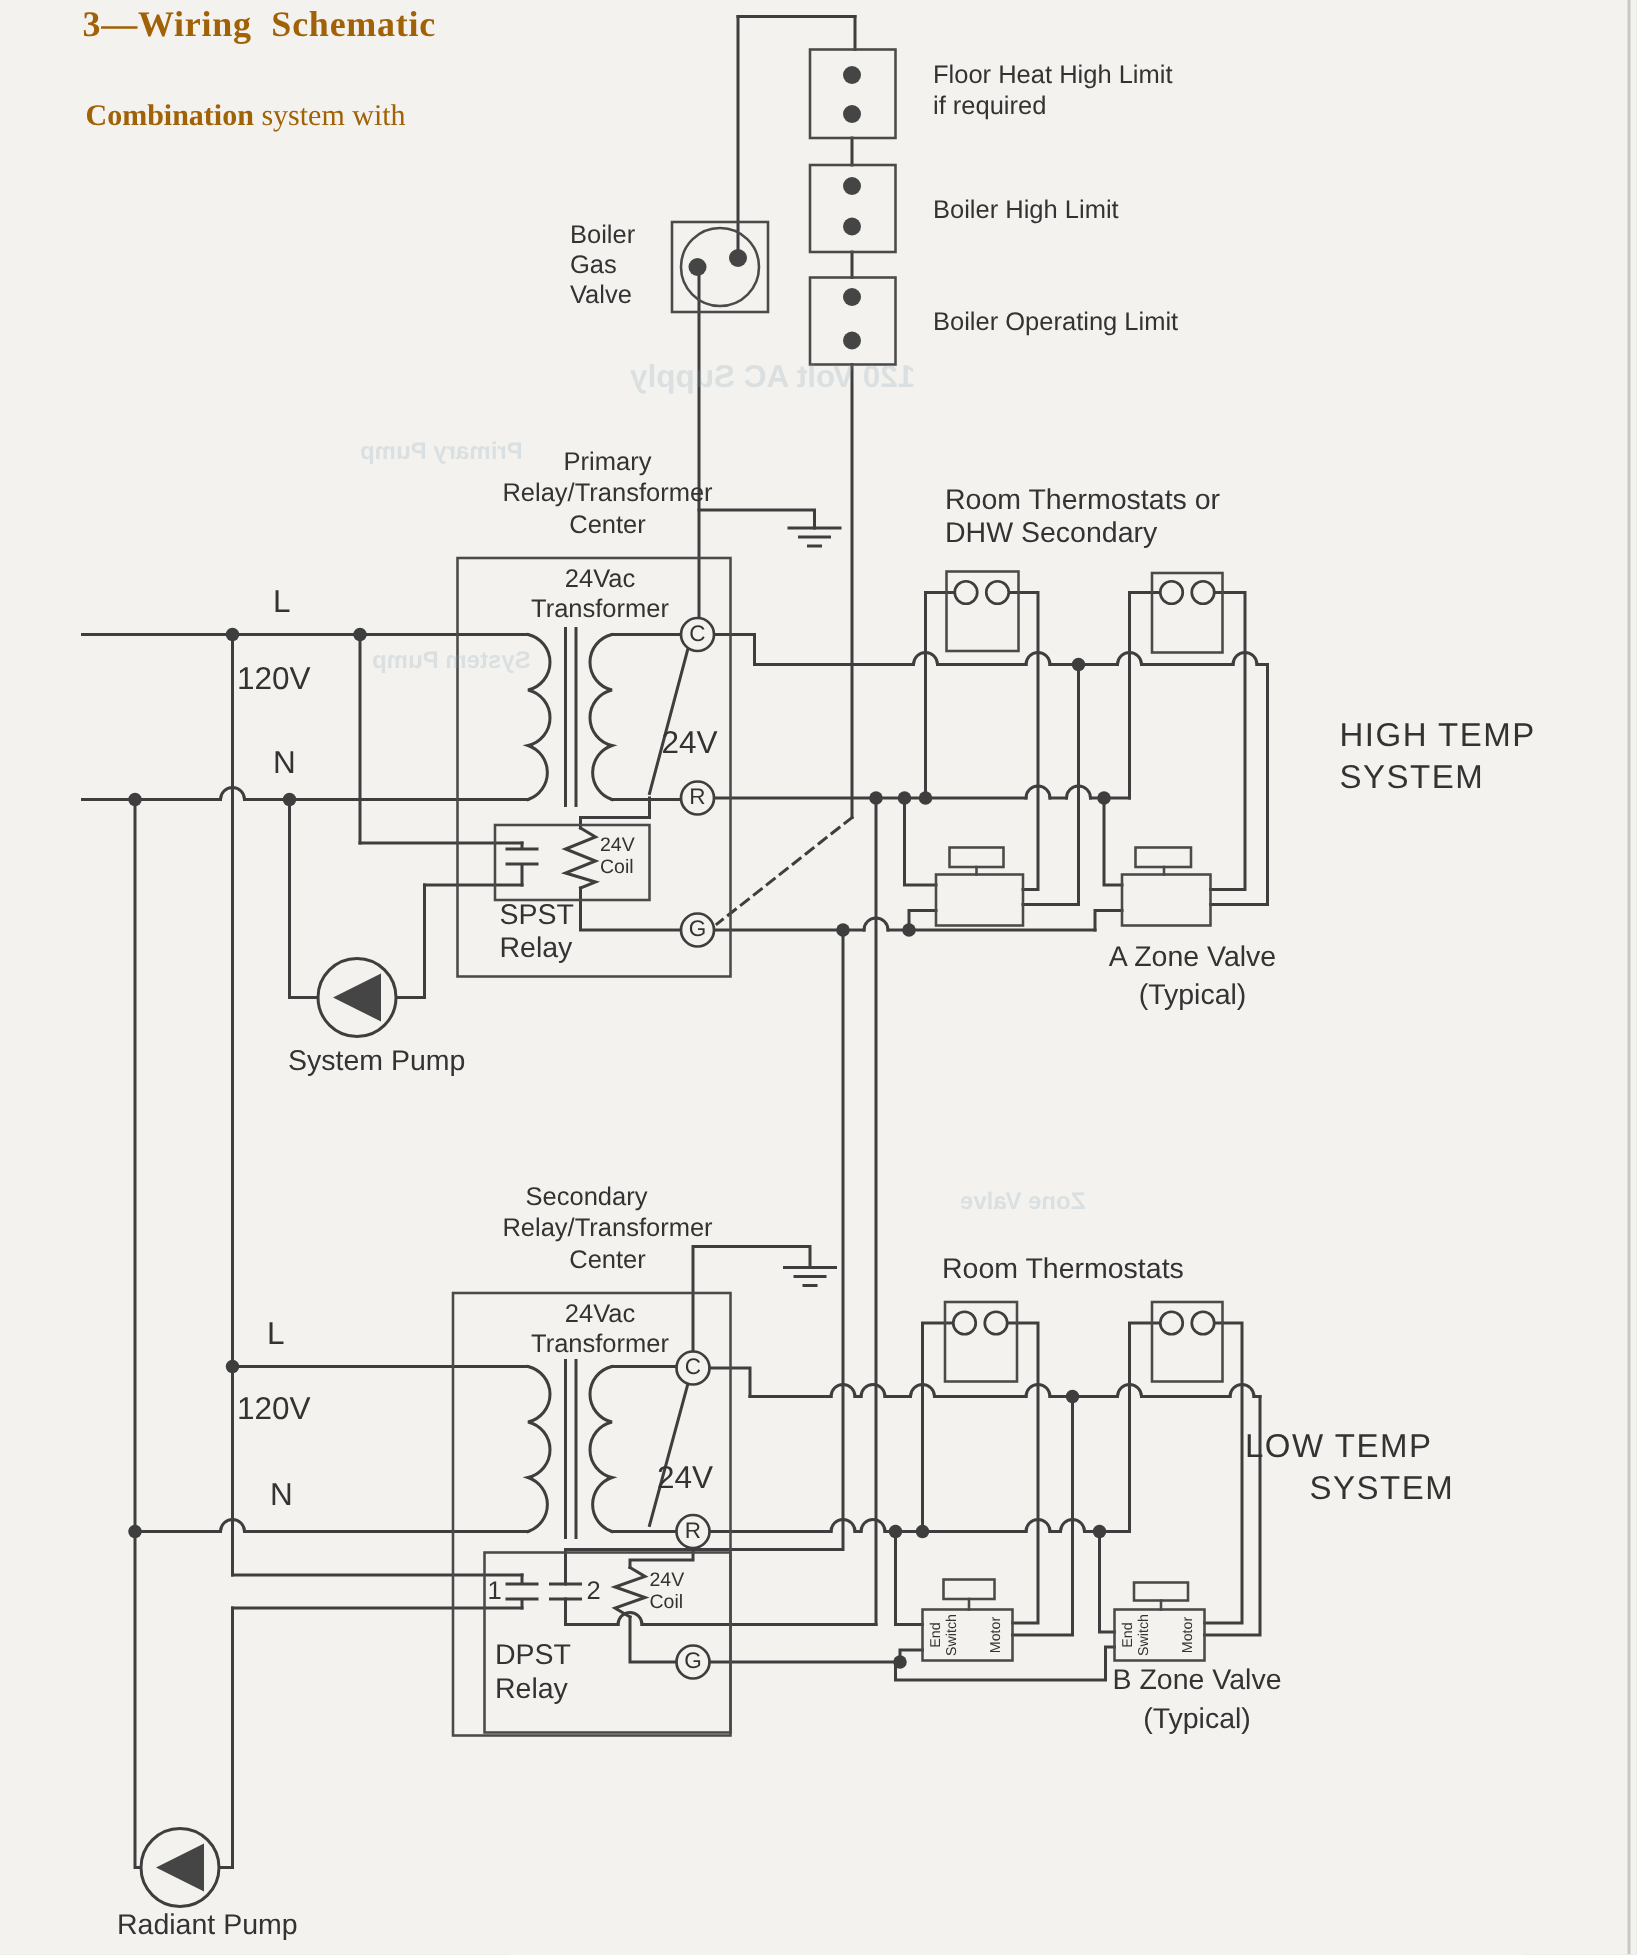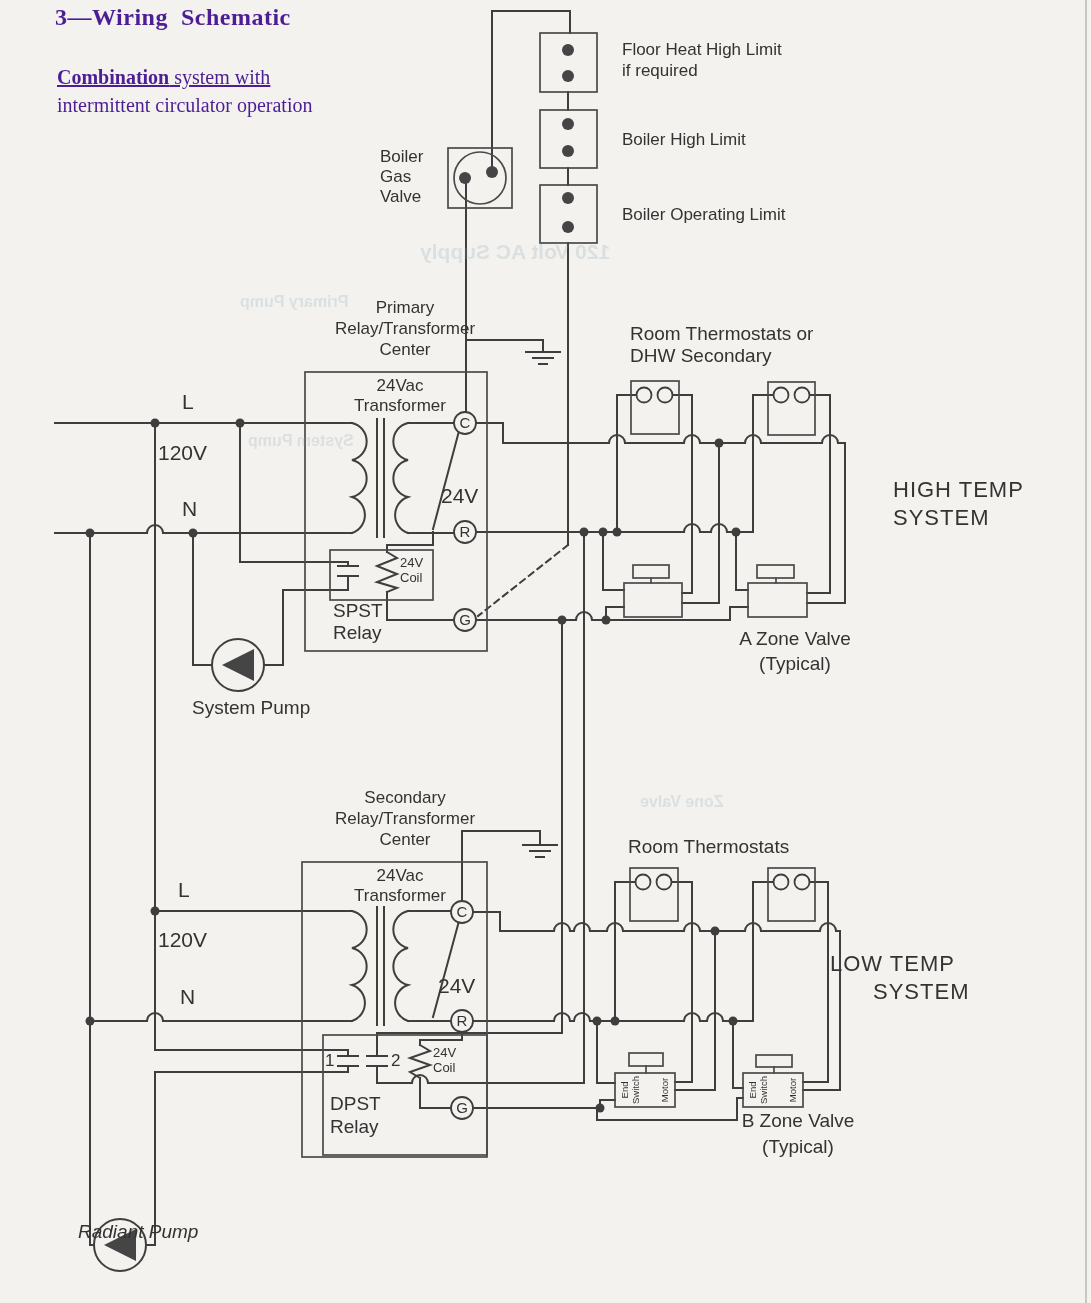--- a/index.html
+++ b/index.html
@@ -1,20 +1,20 @@
 <!DOCTYPE html>
 <html><head>
 <meta charset="utf-8">
 <style>
   html,body{margin:0;padding:0;background:#e8e7e3;}
   #stage{position:relative;width:1091px;height:1303px;background:#f3f2ee;overflow:hidden;
          font-family:"Liberation Sans",sans-serif;color:#2e2e2e;}
   #stage svg{position:absolute;left:0;top:0;}
   .lbl{position:absolute;white-space:pre;line-height:1.15;color:#333;}
-  .ser{font-family:"Liberation Serif",serif;color:#4c1d95;}
+  .ser{font-family:"Liberation Serif",serif;color:#a16207;}
   .t-title{font-size:24px;font-weight:bold;letter-spacing:.5px;}
   .t-sub{font-size:20px;}
   .s17{font-size:17px;}
   .s19{font-size:19px;}
   .s21{font-size:21px;}
   .s22{font-size:22px;letter-spacing:1px;}
   .s13{font-size:13px;}
   .ctr{text-align:center;}
   .term{position:absolute;width:22px;text-align:center;font-size:15px;color:#333;}
   .rot{position:absolute;font-size:9.5px;color:#333;transform:translate(-50%,-50%) rotate(-90deg);white-space:nowrap;}
@@ -244,22 +244,21 @@
         <circle cx="715" cy="931" r="4.5"></circle>
         <circle cx="597" cy="1021" r="4.5"></circle>
           <circle cx="615" cy="1021" r="4.5"></circle>
         <circle cx="733" cy="1021" r="4.5"></circle>
           <circle cx="600" cy="1108" r="4.5"></circle>
       </g>
     </g>
   </svg>
 
   <div class="lbl ser t-title" style="left:55px;top:4px;">3—Wiring  Schematic</div>
-  <div class="lbl ser t-sub" style="left:57px;top:66px;text-decoration:underline;"><b>Combination</b><span> system with</span></div>
-  <div class="lbl ser t-sub" style="left:57px;top:94px;">intermittent circulator operation</div>
+  <div class="lbl ser t-sub" style="left:57px;top:66px;"><b>Combination</b><span> system with</span></div>
 
   <div class="lbl s17" style="left:380px;top:147px;">Boiler</div>
   <div class="lbl s17" style="left:380px;top:167px;">Gas</div>
   <div class="lbl s17" style="left:380px;top:187px;">Valve</div>
 
   <div class="lbl s17" style="left:622px;top:40px;">Floor Heat High Limit</div>
   <div class="lbl s17" style="left:622px;top:61px;">if required</div>
   <div class="lbl s17" style="left:622px;top:130px;">Boiler High Limit</div>
   <div class="lbl s17" style="left:622px;top:205px;">Boiler Operating Limit</div>
 
@@ -288,21 +287,21 @@
 
   <div class="lbl s19" style="left:192px;top:697px;">System Pump</div>
 
   <div class="lbl s19" style="left:630px;top:323px;">Room Thermostats or</div>
   <div class="lbl s19" style="left:630px;top:345px;">DHW Secondary</div>
   <div class="lbl s22" style="left:893px;top:477px;text-align:right;">HIGH TEMP</div>
   <div class="lbl s22" style="left:893px;top:505px;">SYSTEM</div>
   <div class="lbl s19 ctr" style="left:715px;top:628px;width:160px;">A Zone Valve</div>
   <div class="lbl s19 ctr" style="left:715px;top:653px;width:160px;">(Typical)</div>
 
-  <div class="lbl s17 ctr" style="left:295px;top:788px;width:220px;text-align:center;">Secondary</div>
+  <div class="lbl s17 ctr" style="left:281px;top:788px;width:220px;text-align:center;">Secondary</div>
   <div class="lbl s17 ctr" style="left:295px;top:809px;width:220px;">Relay/Transformer</div>
   <div class="lbl s17 ctr" style="left:295px;top:830px;width:220px;">Center</div>
   <div class="lbl s17 ctr" style="left:320px;top:866px;width:160px;">24Vac</div>
   <div class="lbl s17 ctr" style="left:320px;top:886px;width:160px;">Transformer</div>
 
   <div class="lbl s21" style="left:178px;top:878px;">L</div>
   <div class="lbl s21" style="left:158px;top:928px;">120V</div>
   <div class="lbl s21" style="left:180px;top:985px;">N</div>
   <div class="lbl s21" style="left:438px;top:974px;">24V</div>
 
@@ -319,21 +318,21 @@
   <div class="lbl s19 ctr" style="left:718px;top:1110px;width:160px;">B Zone Valve</div>
   <div class="lbl s19 ctr" style="left:718px;top:1136px;width:160px;">(Typical)</div>
 
   <div class="rot" style="left:624px;top:1090px;">End</div>
   <div class="rot" style="left:635px;top:1090px;">Switch</div>
   <div class="rot" style="left:664px;top:1090px;">Motor</div>
   <div class="rot" style="left:752px;top:1090px;">End</div>
   <div class="rot" style="left:763px;top:1090px;">Switch</div>
   <div class="rot" style="left:792px;top:1090px;">Motor</div>
 
-  <div class="lbl s19" style="left:78px;top:1221px;font-style:italic;">Radiant Pump</div>
+  <div class="lbl s19" style="left:78px;top:1273px;">Radiant Pump</div>
 
   <div class="bleed" style="left:420px;top:240px;font-size:21px;">120 Volt AC Supply</div>
   <div class="bleed" style="left:240px;top:293px;font-size:16px;">Primary Pump</div>
   <div class="bleed" style="left:248px;top:432px;font-size:16px;">System Pump</div>
   <div class="bleed" style="left:640px;top:793px;font-size:16px;">Zone Valve</div>
 
   <div class="edge"></div>
 </div>
 
 </body></html>

